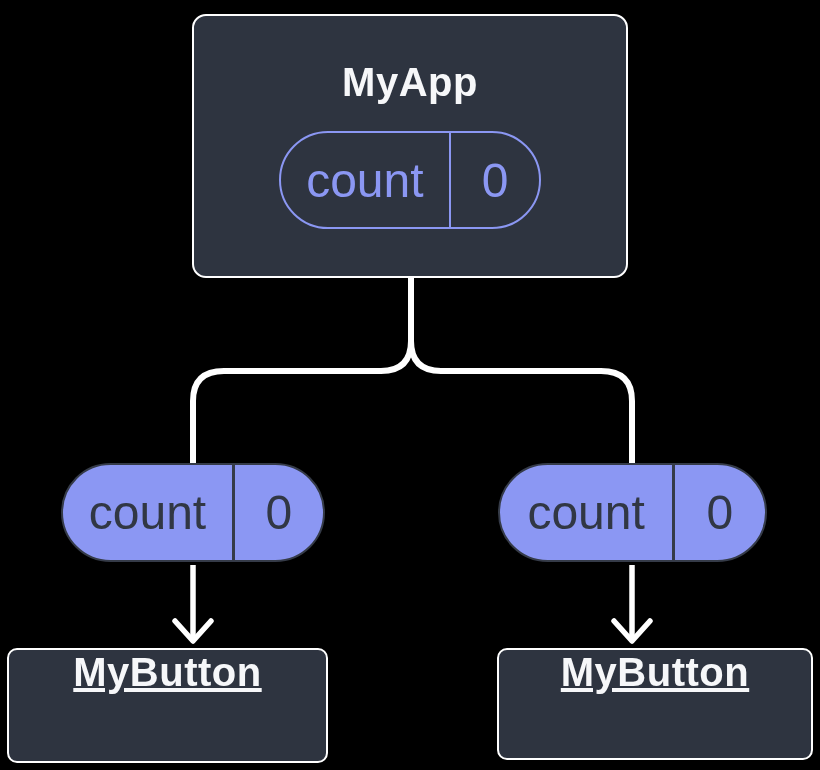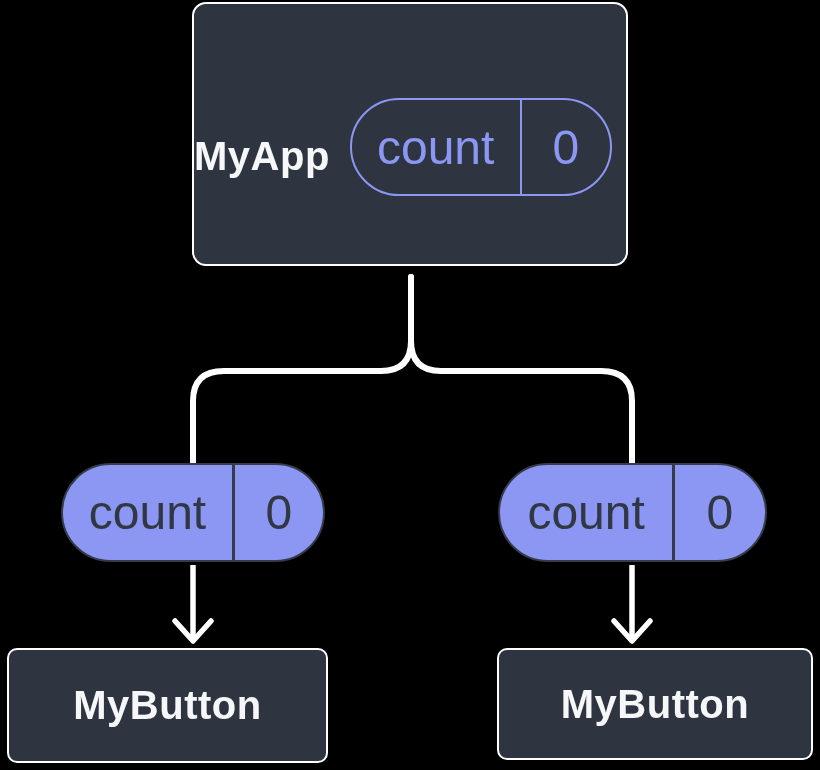--- a/index.html
+++ b/index.html
@@ -22,23 +22,23 @@
   }
   .connectors{position:absolute;left:0;top:0;width:820px;height:770px;}
   .node{
     position:absolute;
     background:var(--node-fill);
     border:2.5px solid var(--node-border);
     box-sizing:border-box;
     color:var(--node-text);
   }
   .node-root{
-    left:192px;top:2px;width:436px;height:264px;
+    left:192px;top:14px;width:436px;height:264px;
     border-radius:14px;
-    display:flex;flex-direction:row;align-items:center;gap:20px;
+    display:flex;flex-direction:column;align-items:center;
   }
   .node-title{
     font-size:40px;font-weight:bold;letter-spacing:0.5px;
     color:var(--node-text);
   }
   .node-root .node-title{margin-top:44px;}
   .pill{
     display:flex;align-items:stretch;
     box-sizing:border-box;
     border-radius:60px;
@@ -63,21 +63,21 @@
     display:flex;align-items:center;justify-content:center;
     font-size:48px;
   }
   .pill-cell-label{width:65%;}
   .pill-cell-value{flex:1;}
   .pill-divider{width:2.5px;align-self:stretch;}
   .pill-outline .pill-divider{background:var(--accent-purple);}
   .pill-filled .pill-divider{background:var(--pill-dark-border);}
   .node-button{
     border-radius:10px;
-    display:flex;align-items:center;justify-content:center;
+    display:flex;align-items:flex-start;justify-content:center;text-decoration:underline;
   }
   .node-button.btn-left{left:7px;top:648px;width:321px;height:115px;}
   .node-button.btn-right{left:497px;top:648px;width:316px;height:112px;}
 </style>
 </head>
 <body>
 
 <div class="canvas">
 
   <svg class="connectors" viewBox="0 0 820 770" fill="none">

